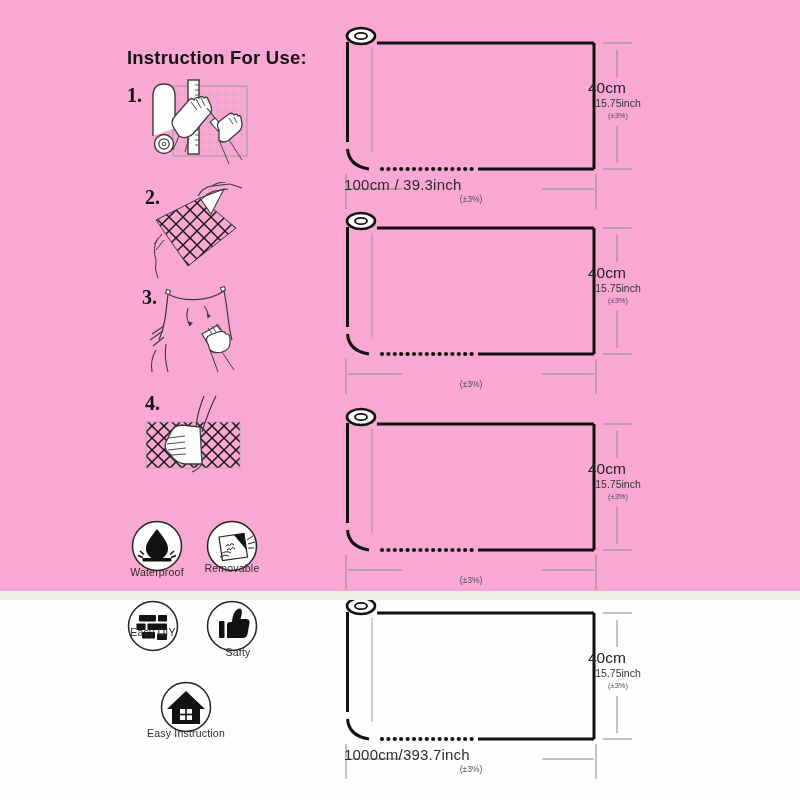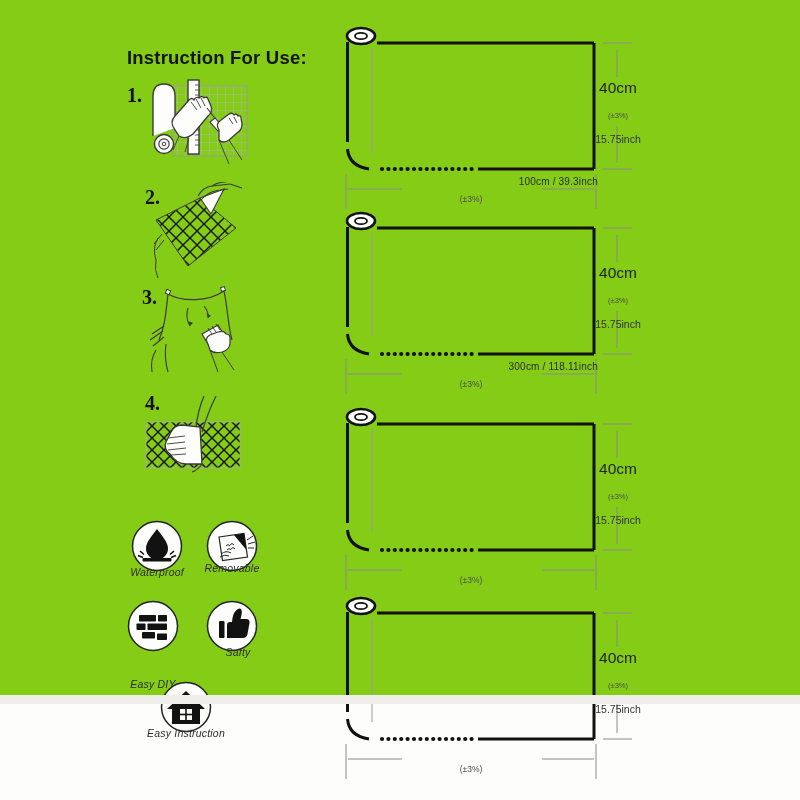--- a/index.html
+++ b/index.html
@@ -1,51 +1,51 @@
 <!DOCTYPE html>
 <html><head>
 <meta charset="utf-8">
 <style>
   html,body{margin:0;padding:0;}
   body{
     width:800px;height:800px;background:#fdfdfc;overflow:hidden;
     font-family:"Liberation Sans",sans-serif;color:#111;
     -webkit-font-smoothing:antialiased;
   }
-  #canvas{position:relative;width:800px;height:704px;background:#84cc16;}
+  #canvas{position:relative;width:800px;height:600px;background:#f9a8d4;}
   .abs{position:absolute;}
 
   
   .page-title{
     left:127px;top:47px;font-size:18.5px;font-weight:600;letter-spacing:.2px;color:#141414;
   }
   .step-num{
     font-family:"Liberation Serif",serif;font-weight:bold;font-size:20px;color:#101010;
   }
   .feature-label{
-    font-size:10.5px;color:#2c2c2c;text-align:center;letter-spacing:.2px;font-style:italic;
+    font-size:10.5px;color:#2c2c2c;text-align:center;letter-spacing:.2px;
   }
 
   
   .roll{position:absolute;left:336px;width:312px;height:192px;}
   .roll .w-label{
-    position:absolute;left:8px;top:154px;width:254px;text-align:right;
-    font-size:10px;color:#2b2b2b;letter-spacing:.2px;
+    position:absolute;left:8px;top:154px;width:254px;text-align:left;
+    font-size:15px;color:#2b2b2b;letter-spacing:.2px;
   }
   .roll .w-tol{
     position:absolute;left:8px;top:172px;width:254px;text-align:center;
     font-size:8.5px;color:#4c4c4c;
   }
   .roll .h-cm{
-    position:absolute;left:252px;top:57px;width:60px;text-align:center;
+    position:absolute;left:252px;top:57px;width:60px;text-align:left;
     font-size:15.5px;color:#222;
   }
   .roll .h-inch{
     position:absolute;left:252px;top:75px;width:60px;text-align:center;
-    font-size:10.5px;color:#333;margin-top:36px;
+    font-size:10.5px;color:#333;
   }
   .roll .h-tol{
     position:absolute;left:252px;top:89px;width:60px;text-align:center;
     font-size:7.5px;color:#4c4c4c;
   }
   .bottom-strip{left:0;bottom:0;width:800px;height:9px;background:#efeeea;}
   svg{display:block;}
 </style>
 </head>
 <body>
@@ -228,21 +228,21 @@
     <circle cx="26" cy="26" r="24.5" fill="#fdfdfc" stroke="#242424" stroke-width="1.5"></circle>
     <g fill="#121212">
       <rect x="12" y="15" width="17" height="6.5" rx="0.8"></rect>
       <rect x="31" y="15" width="9" height="6.5" rx="0.8"></rect>
       <rect x="9.5" y="23.5" width="9" height="6.5" rx="0.8"></rect>
       <rect x="20.5" y="23.5" width="19.5" height="6.5" rx="0.8"></rect>
       <rect x="15" y="32" width="13" height="6.5" rx="0.8"></rect>
       <rect x="30" y="33.5" width="10" height="6.5" rx="0.8"></rect>
     </g>
   </svg>
-  <div class="abs feature-label" style="left:113px;top:678px;width:80px">Easy DIY</div>
+  <div class="abs feature-label" style="left:113px;top:626px;width:80px">Easy DIY</div>
 
   <svg class="abs" style="left:206px;top:600px" width="52" height="52" viewBox="0 0 52 52">
     <circle cx="26" cy="26" r="24.5" fill="#fdfdfc" stroke="#242424" stroke-width="1.5"></circle>
     <rect x="13" y="21" width="5.5" height="17" rx="1" fill="#121212"></rect>
     <path d="M21,38 L21,25 Q21,22 24,22 L26,22 Q26.5,14 30,10.5 Q34,7 35.5,10 Q36.5,12 34.5,19 L40,19 Q44,19 43.5,23 L41.5,34 Q41,38 36.5,38 Z" fill="#121212"></path>
   </svg>
   <div class="abs feature-label" style="left:198px;top:646px;width:80px">Safty</div>
 
   <svg class="abs" style="left:160px;top:681px" width="52" height="52" viewBox="0 0 52 52">
     <circle cx="26" cy="26" r="24.5" fill="#fdfdfc" stroke="#242424" stroke-width="1.5"></circle>
@@ -335,21 +335,20 @@
       <line x1="10" y1="152" x2="10" y2="187" stroke="#8a8a8a" stroke-width="1"></line>
       <line x1="260" y1="152" x2="260" y2="187" stroke="#8a8a8a" stroke-width="1"></line>
       <line x1="12" y1="167" x2="66" y2="167" stroke="#8a8a8a" stroke-width="1"></line>
       <line x1="206" y1="167" x2="258" y2="167" stroke="#8a8a8a" stroke-width="1"></line>
 
       <line x1="267" y1="21" x2="296" y2="21" stroke="#8a8a8a" stroke-width="1"></line>
       <line x1="281" y1="28" x2="281" y2="55" stroke="#8a8a8a" stroke-width="1"></line>
       <line x1="281" y1="104" x2="281" y2="141" stroke="#8a8a8a" stroke-width="1"></line>
       <line x1="267" y1="147" x2="296" y2="147" stroke="#8a8a8a" stroke-width="1"></line>
     </svg>
-    <div class="w-label">300cm / 118.11inch</div>
     <div class="w-tol">(±3%)</div>
     <div class="h-cm">40cm</div>
     <div class="h-inch">15.75inch</div>
     <div class="h-tol">(±3%)</div>
   </div>
       <div class="roll" style="top: 403px;">
     <svg width="312" height="192" viewBox="0 0 312 192">
 
       <ellipse cx="25" cy="14" rx="14" ry="8" fill="#fdfdfc" stroke="#111" stroke-width="2.6"></ellipse>
       <ellipse cx="25" cy="14" rx="6" ry="3.2" fill="none" stroke="#111" stroke-width="1.8"></ellipse>
@@ -428,20 +427,21 @@
       <line x1="10" y1="152" x2="10" y2="187" stroke="#8a8a8a" stroke-width="1"></line>
       <line x1="260" y1="152" x2="260" y2="187" stroke="#8a8a8a" stroke-width="1"></line>
       <line x1="12" y1="167" x2="66" y2="167" stroke="#8a8a8a" stroke-width="1"></line>
       <line x1="206" y1="167" x2="258" y2="167" stroke="#8a8a8a" stroke-width="1"></line>
 
       <line x1="267" y1="21" x2="296" y2="21" stroke="#8a8a8a" stroke-width="1"></line>
       <line x1="281" y1="28" x2="281" y2="55" stroke="#8a8a8a" stroke-width="1"></line>
       <line x1="281" y1="104" x2="281" y2="141" stroke="#8a8a8a" stroke-width="1"></line>
       <line x1="267" y1="147" x2="296" y2="147" stroke="#8a8a8a" stroke-width="1"></line>
     </svg>
+    <div class="w-label">1000cm/393.7inch</div>
     <div class="w-tol">(±3%)</div>
     <div class="h-cm">40cm</div>
     <div class="h-inch">15.75inch</div>
     <div class="h-tol">(±3%)</div>
   </div>
     </div>
 
   <div class="abs bottom-strip"></div>
 </div>
 

